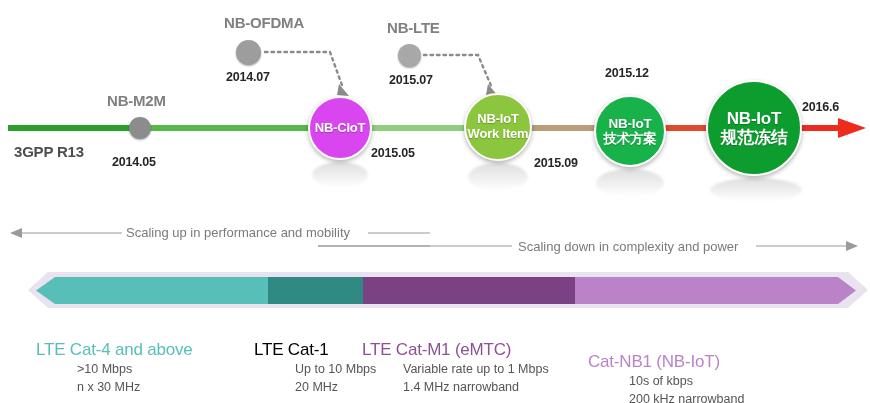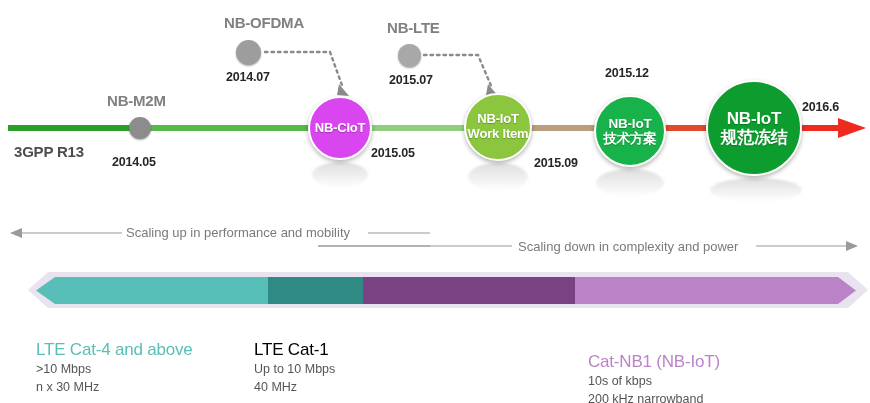--- a/index.html
+++ b/index.html
@@ -50,21 +50,21 @@
         background:linear-gradient(to bottom,rgba(140,140,140,.28),rgba(140,140,140,0));
         filter:blur(1px);}
   .scale-label{position:absolute;color:#7a7a7a;font-size:13px;white-space:nowrap;}
 
   
   .band-svg{position:absolute;left:0;top:260px;width:870px;height:60px;}
   .band-title{position:absolute;font-size:15px;white-space:nowrap;}
 
   .cat{position:absolute;}
   .cat-title{font-size:17px;white-space:nowrap;letter-spacing:-0.2px;}
-  .cat-sub{font-size:12.5px;color:#555555;white-space:nowrap;line-height:1.45;}
+  .cat-sub{font-size:12.5px;color:#555555;white-space:nowrap;line-height:1.45;margin-left:41px;}
 </style>
 </head>
 <body>
 
 <div id="root">
 
   <svg class="tl-svg" viewBox="0 0 870 200">
 
     <line x1="8" y1="128" x2="145" y2="128" stroke="#2aa02a" stroke-width="6"></line>
     <line x1="145" y1="128" x2="312" y2="128" stroke="#56b84a" stroke-width="6"></line>
@@ -152,23 +152,28 @@
 
   <div class="cat" style="left:36px;top:340px;">
     <div class="cat-title" style="color:#57bfb8;">LTE Cat-4 and above</div>
     <div class="cat-sub">&gt;10 Mbps</div>
     <div class="cat-sub">n x 30 MHz</div>
   </div>
 
   <div class="cat" style="left:254px;top:340px;">
     <div class="cat-title" style="color:#000000;">LTE Cat-1</div>
     <div class="cat-sub">Up to 10 Mbps</div>
-    <div class="cat-sub">40 MHz</div>
+    <div class="cat-sub">20 MHz</div>
   </div>
 
+  <div class="cat" style="left:362px;top:340px;">
+    <div class="cat-title" style="color:#8f4f97;">LTE Cat-M1 (eMTC)</div>
+    <div class="cat-sub">Variable rate up to 1 Mbps</div>
+    <div class="cat-sub">1.4 MHz narrowband</div>
+  </div>
 
   <div class="cat" style="left:588px;top:352px;">
     <div class="cat-title" style="color:#ba83c8;">Cat-NB1 (NB-IoT)</div>
     <div class="cat-sub">10s of kbps</div>
     <div class="cat-sub">200 kHz narrowband</div>
   </div>
 
 </div>
 
 </body></html>

